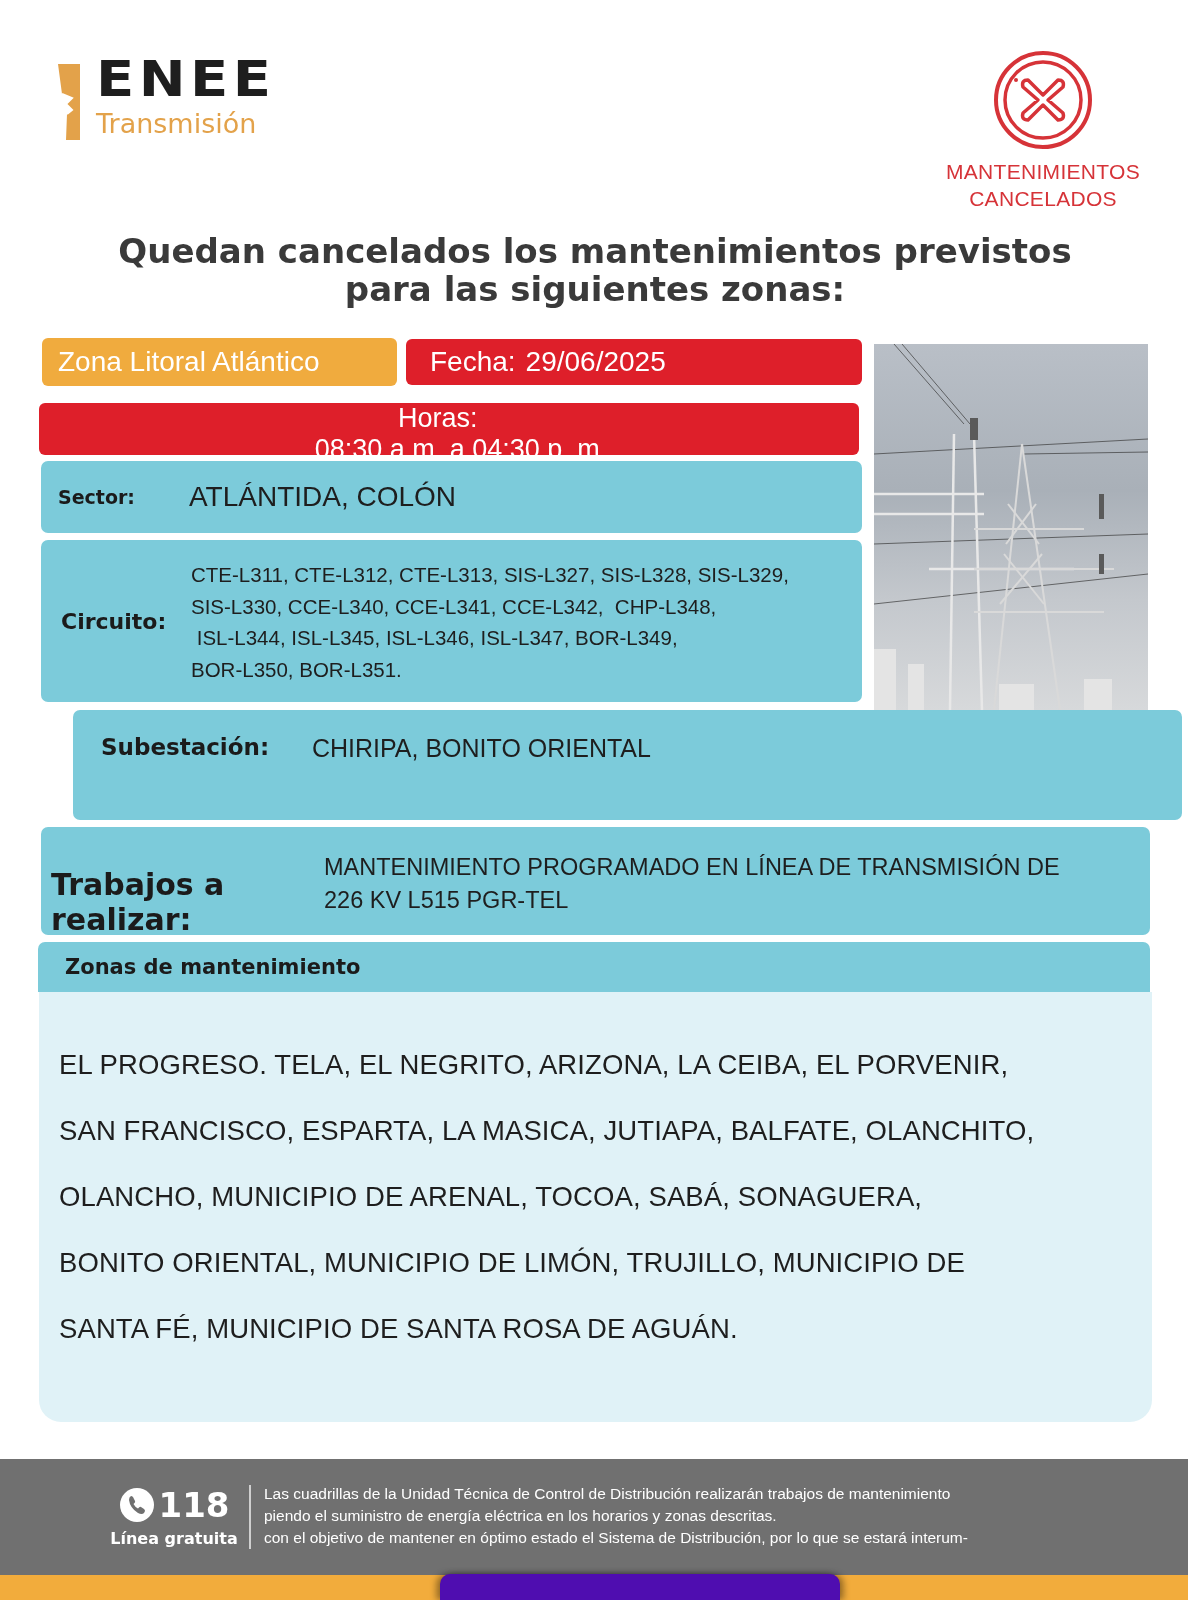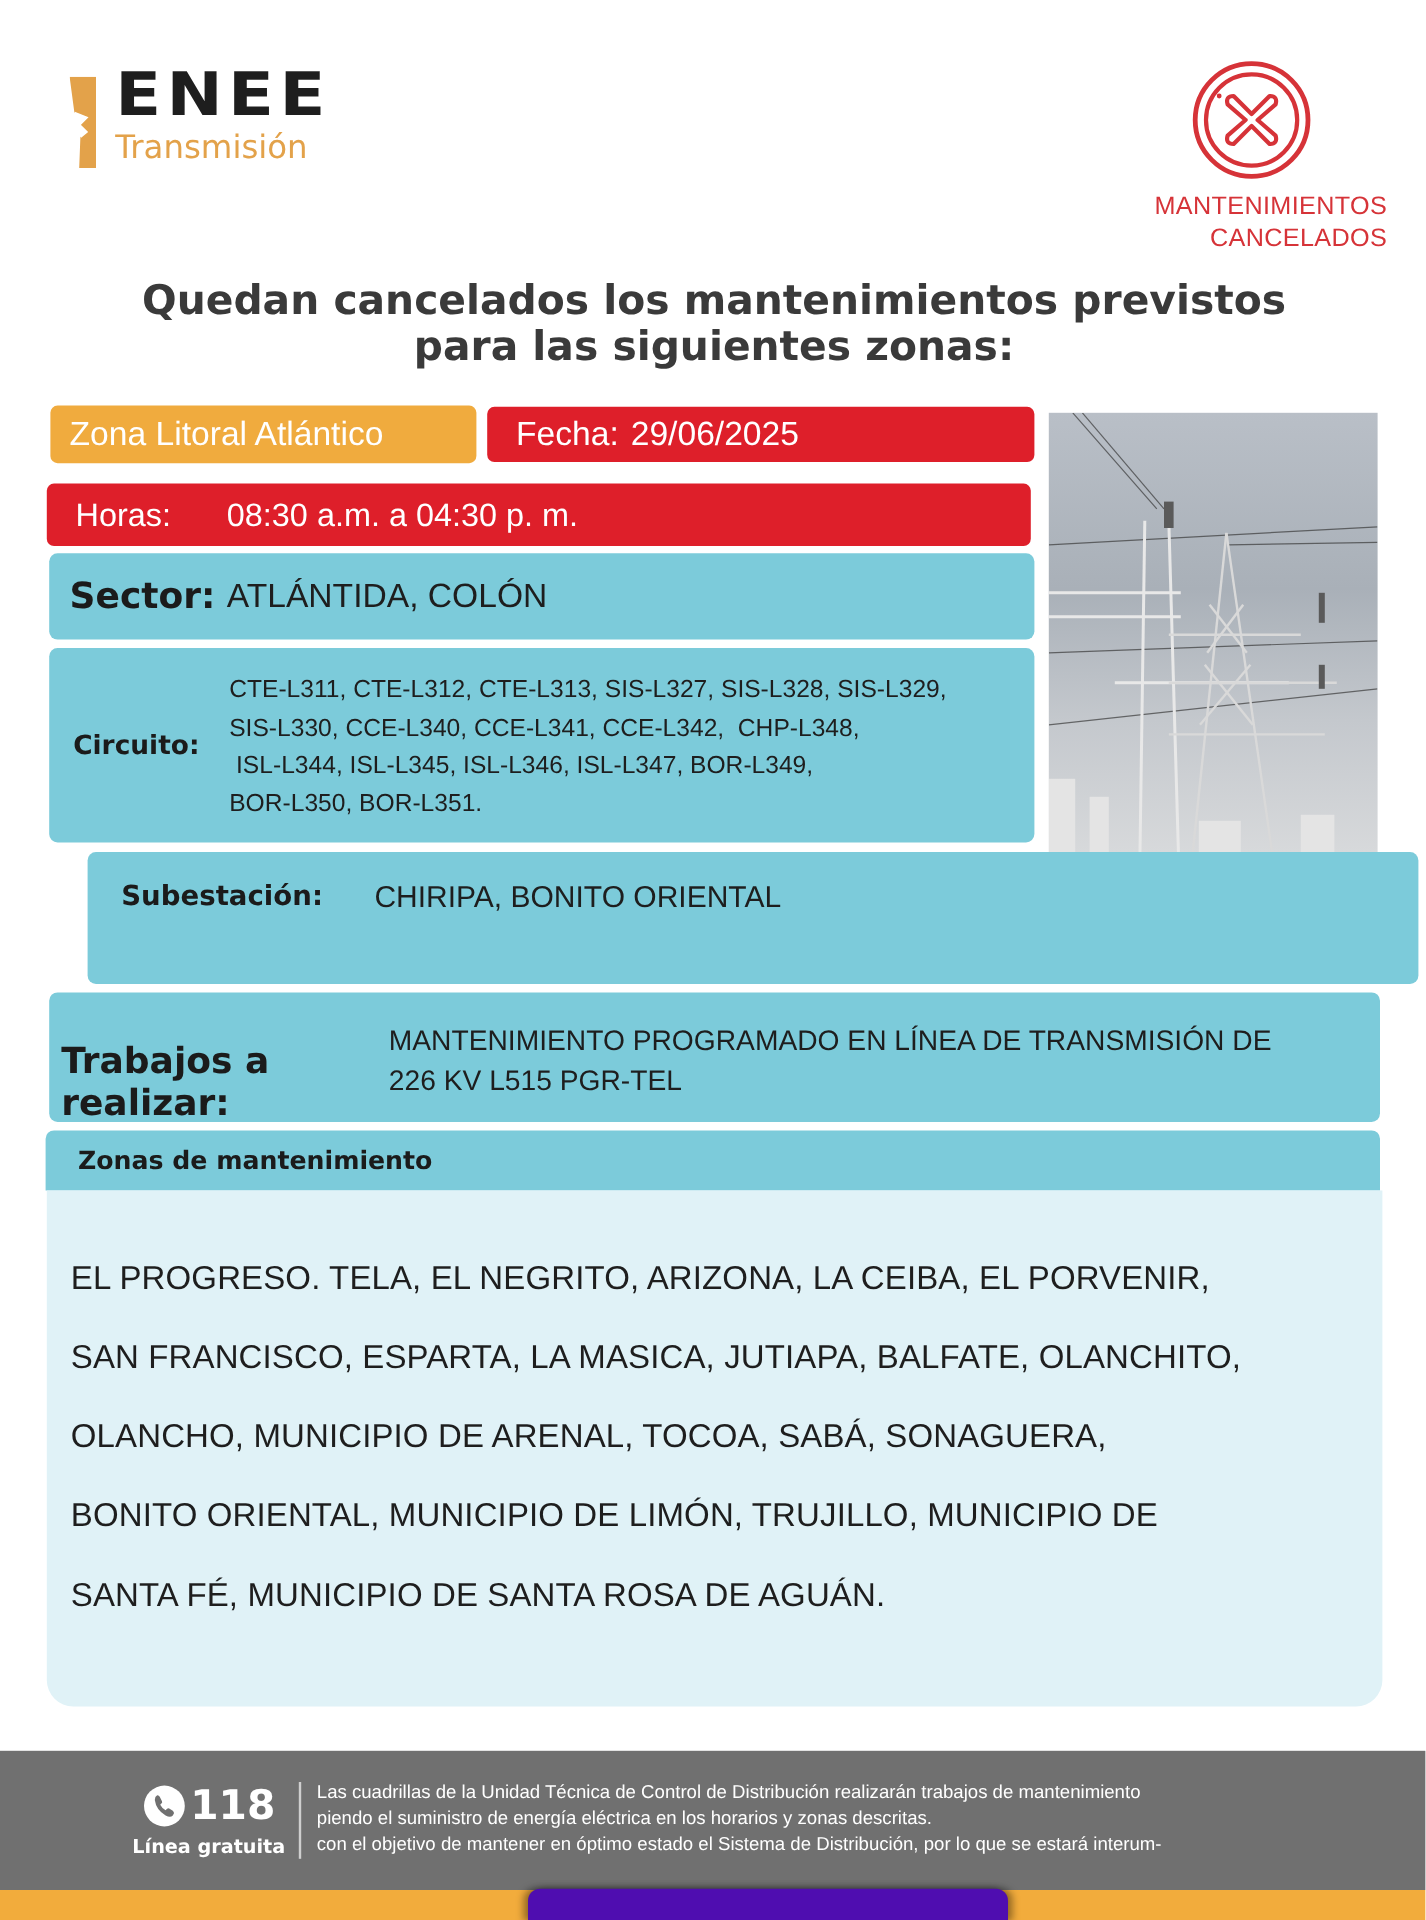--- a/index.html
+++ b/index.html
@@ -6,42 +6,42 @@
     html, body { width: 1188px; height: 1600px; background: #ffffff; overflow: hidden; }
     body { position: relative; font-family: "Liberation Sans", "DejaVu Sans", sans-serif; color: #1e1e1e; }
 
     
     .logo { position: absolute; left: 56px; top: 60px; width: 260px; height: 90px; }
     .logo-mark { position: absolute; left: 2px; top: 4px; width: 22px; height: 76px; }
     .logo-enee { position: absolute; left: 40px; top: -6px; font-family: "DejaVu Sans", sans-serif; font-weight: bold; font-size: 50px; letter-spacing: 4px; color: #1e1e1e; line-height: 1; transform: scaleX(1.12); transform-origin: left; }
     .logo-sub { position: absolute; left: 40px; top: 50px; font-family: "DejaVu Sans", sans-serif; font-size: 27px; color: #e3a24a; line-height: 1; font-weight: 500; }
 
     
-    .cancel-badge { position: absolute; left: 930px; top: 50px; width: 220px; height: 160px; text-align: right; }
+    .cancel-badge { position: absolute; left: 930px; top: 50px; width: 220px; height: 160px; text-align: center; }
     .cancel-icon { position: absolute; left: 63px; top: 0; width: 100px; height: 100px; }
     .cancel-text { position: absolute; left: 0; top: 108px; width: 226px; font-size: 21px; line-height: 27px; color: #d63338; letter-spacing: 0.3px; }
 
     
     .headline { position: absolute; left: 40px; top: 232px; width: 1110px; text-align: center; font-family: "DejaVu Sans", sans-serif; font-weight: bold; font-size: 34px; line-height: 38px; color: #3a3a3a; }
 
     
     .pill { position: absolute; border-radius: 6px; color: #fff; display: flex; align-items: center; }
     .zone-pill { left: 42px; top: 338px; width: 355px; height: 48px; background: #f0ab3e; padding-left: 16px; font-size: 28px; }
     .date-pill { left: 406px; top: 339px; width: 456px; height: 46px; background: #de1f2a; padding-left: 24px; font-size: 28px; }
     .date-pill .lbl { margin-right: 10px; }
-    .hours-pill { left: 39px; top: 403px; width: 820px; height: 52px; background: #de1f2a; padding-left: 24px; font-size: 27px; }
+    .hours-pill { left: 39px; top: 403px; width: 820px; height: 52px; background: #de1f2a; padding-left: 24px; font-size: 27px; flex-direction: column; }
     .hours-pill .lbl { width: 126px; }
 
     
     .row { position: absolute; background: #7ccbda; border-radius: 7px; display: flex; align-items: center; }
     .row .key { font-family: "DejaVu Sans", sans-serif; font-weight: bold; color: #1b1b1b; }
     .row .val { color: #1e1e1e; }
 
     .sector-row { left: 41px; top: 461px; width: 821px; height: 72px; padding-left: 17px; }
-    .sector-row .key { font-size: 30px; width: 131px; }
+    .sector-row .key { font-size: 19px; width: 131px; }
     .sector-row .val { font-size: 28px; }
 
     .circuit-row { left: 41px; top: 540px; width: 821px; height: 162px; padding-left: 20px; }
     .circuit-row .key { font-size: 22px; width: 130px; }
     .circuit-row .val { font-size: 20.5px; line-height: 31.5px; padding-top: 2px; }
     .circuit-row .val div { white-space: pre; }
 
     .photo { position: absolute; left: 874px; top: 344px; width: 274px; height: 366px; overflow: hidden; background: linear-gradient(180deg, #b9bfc7 0%, #a9b0b8 40%, #c4c8cd 70%, #d7d9db 100%); }
 
     .sub-row { left: 41px; top: 710px; width: 1109px; height: 110px; padding-left: 28px; align-items: flex-start; padding-top: 20px; margin-left: 32px; }

